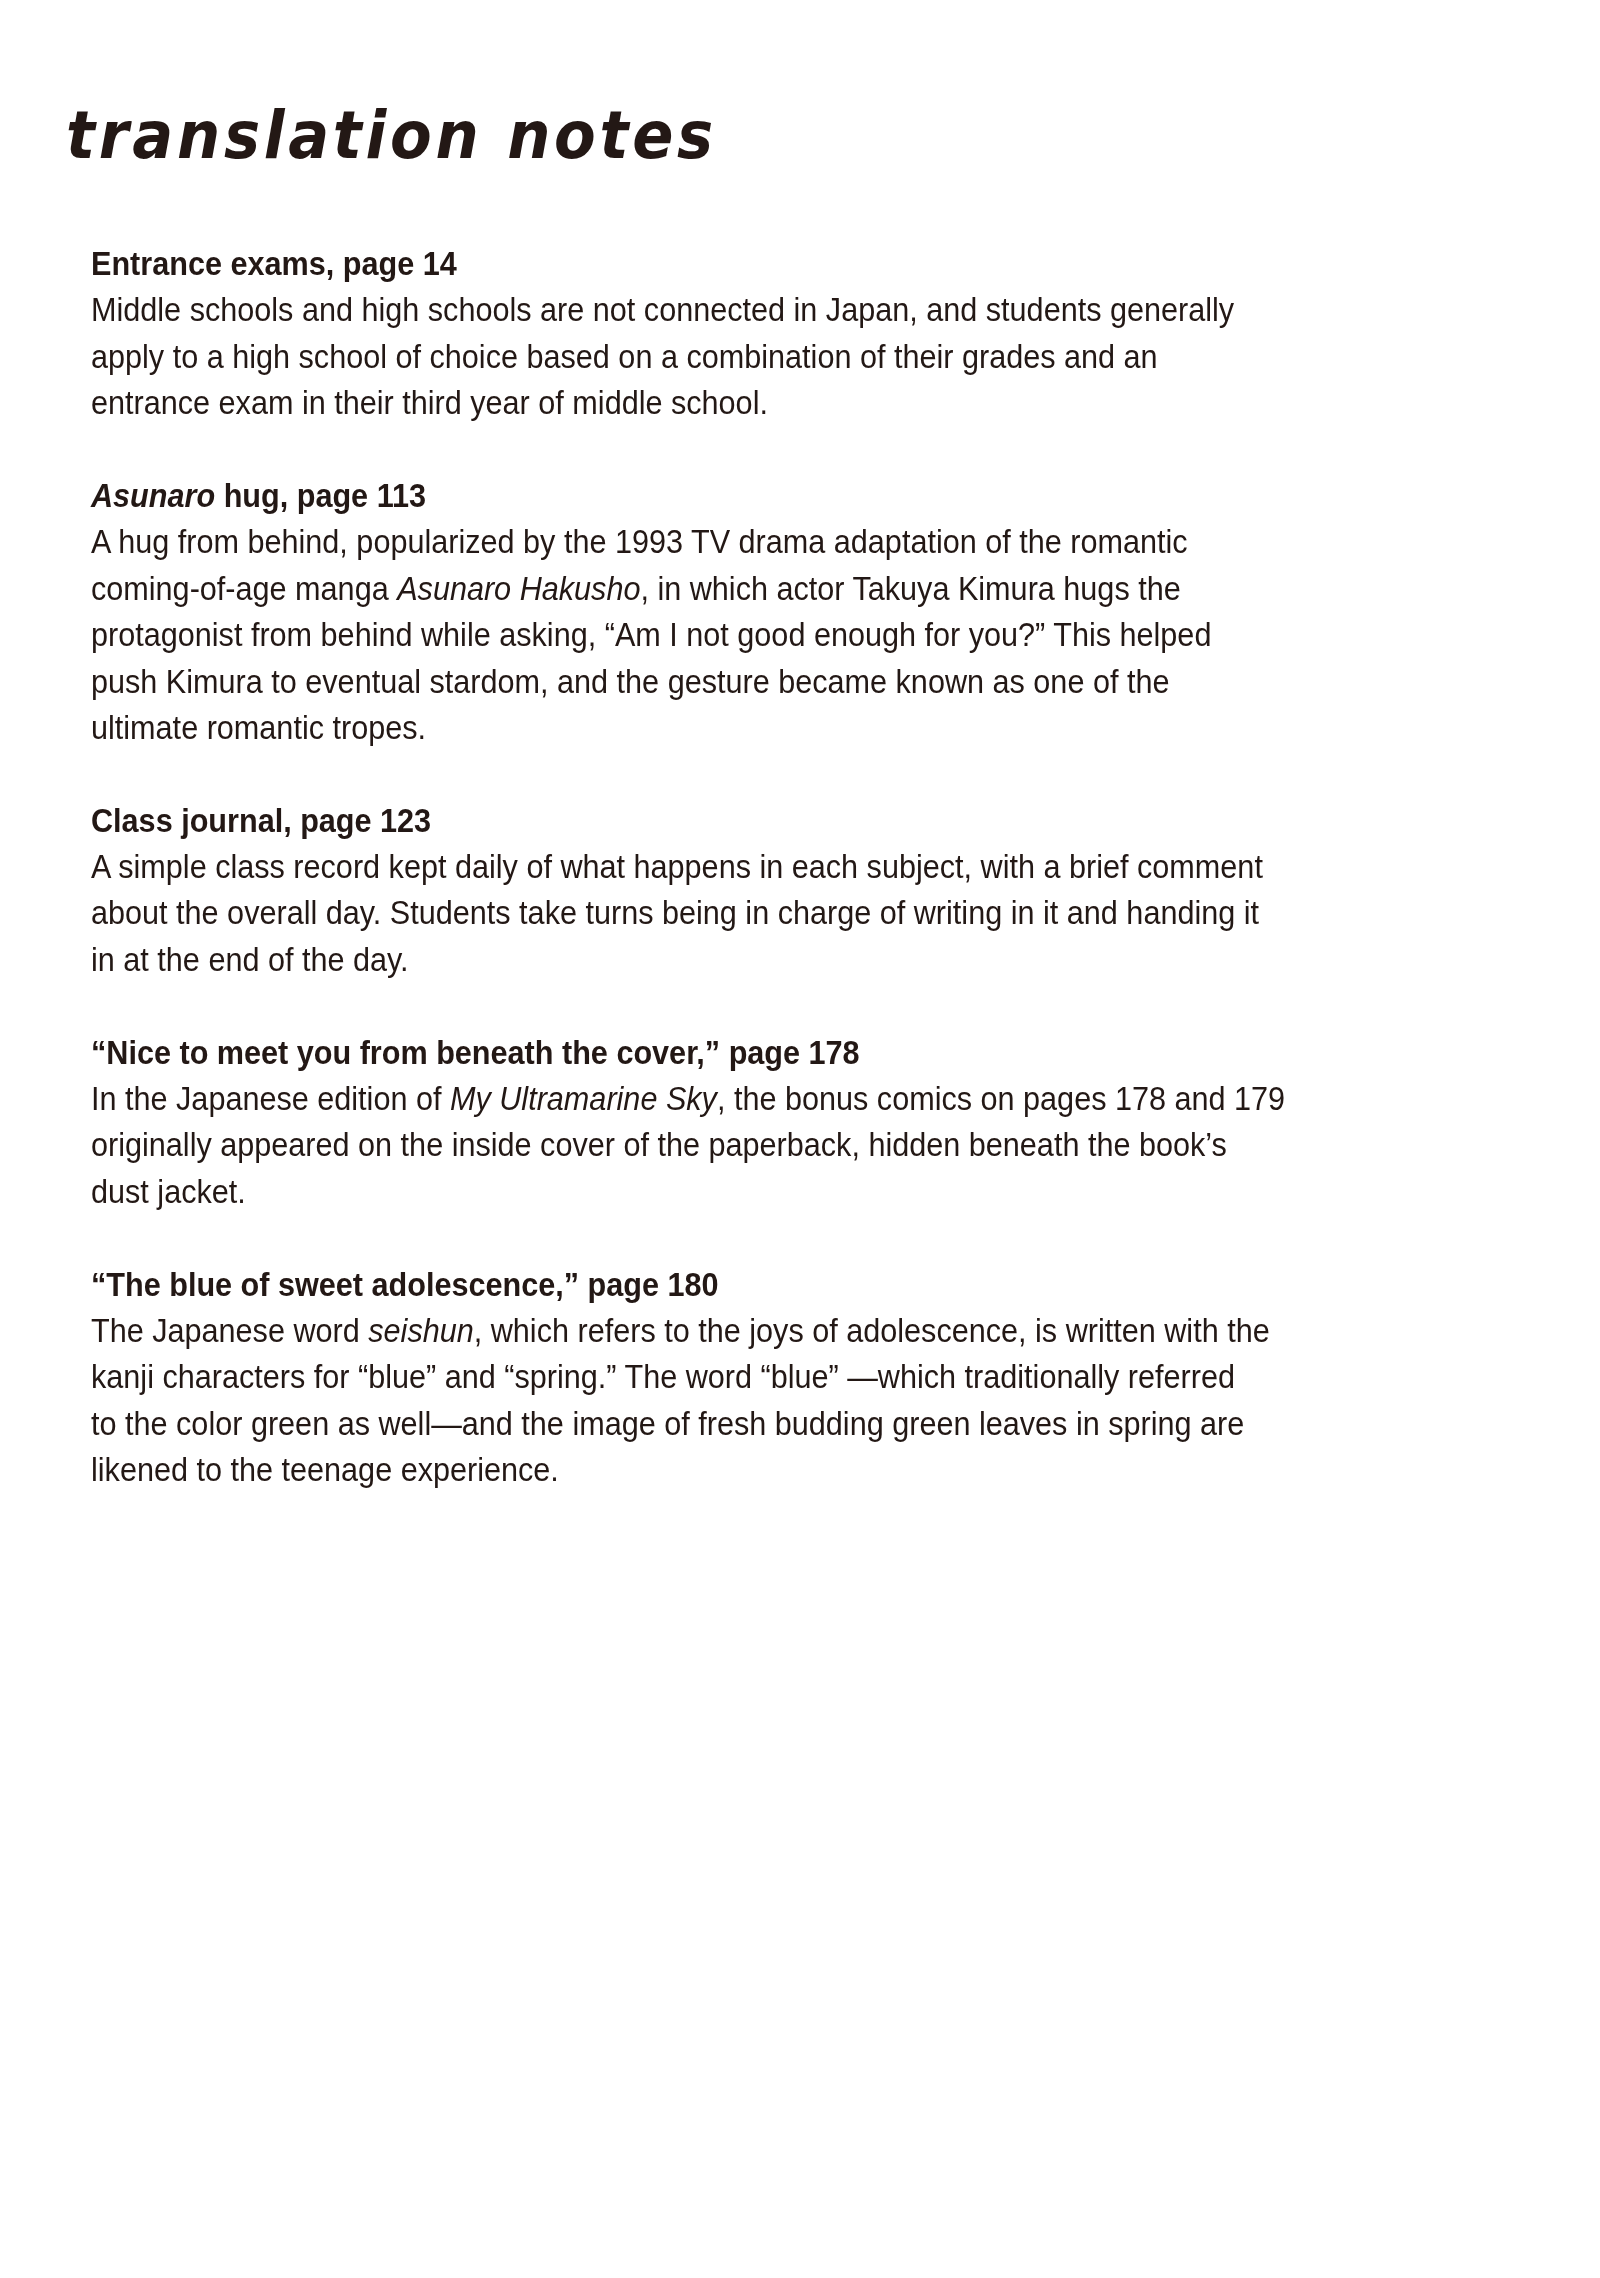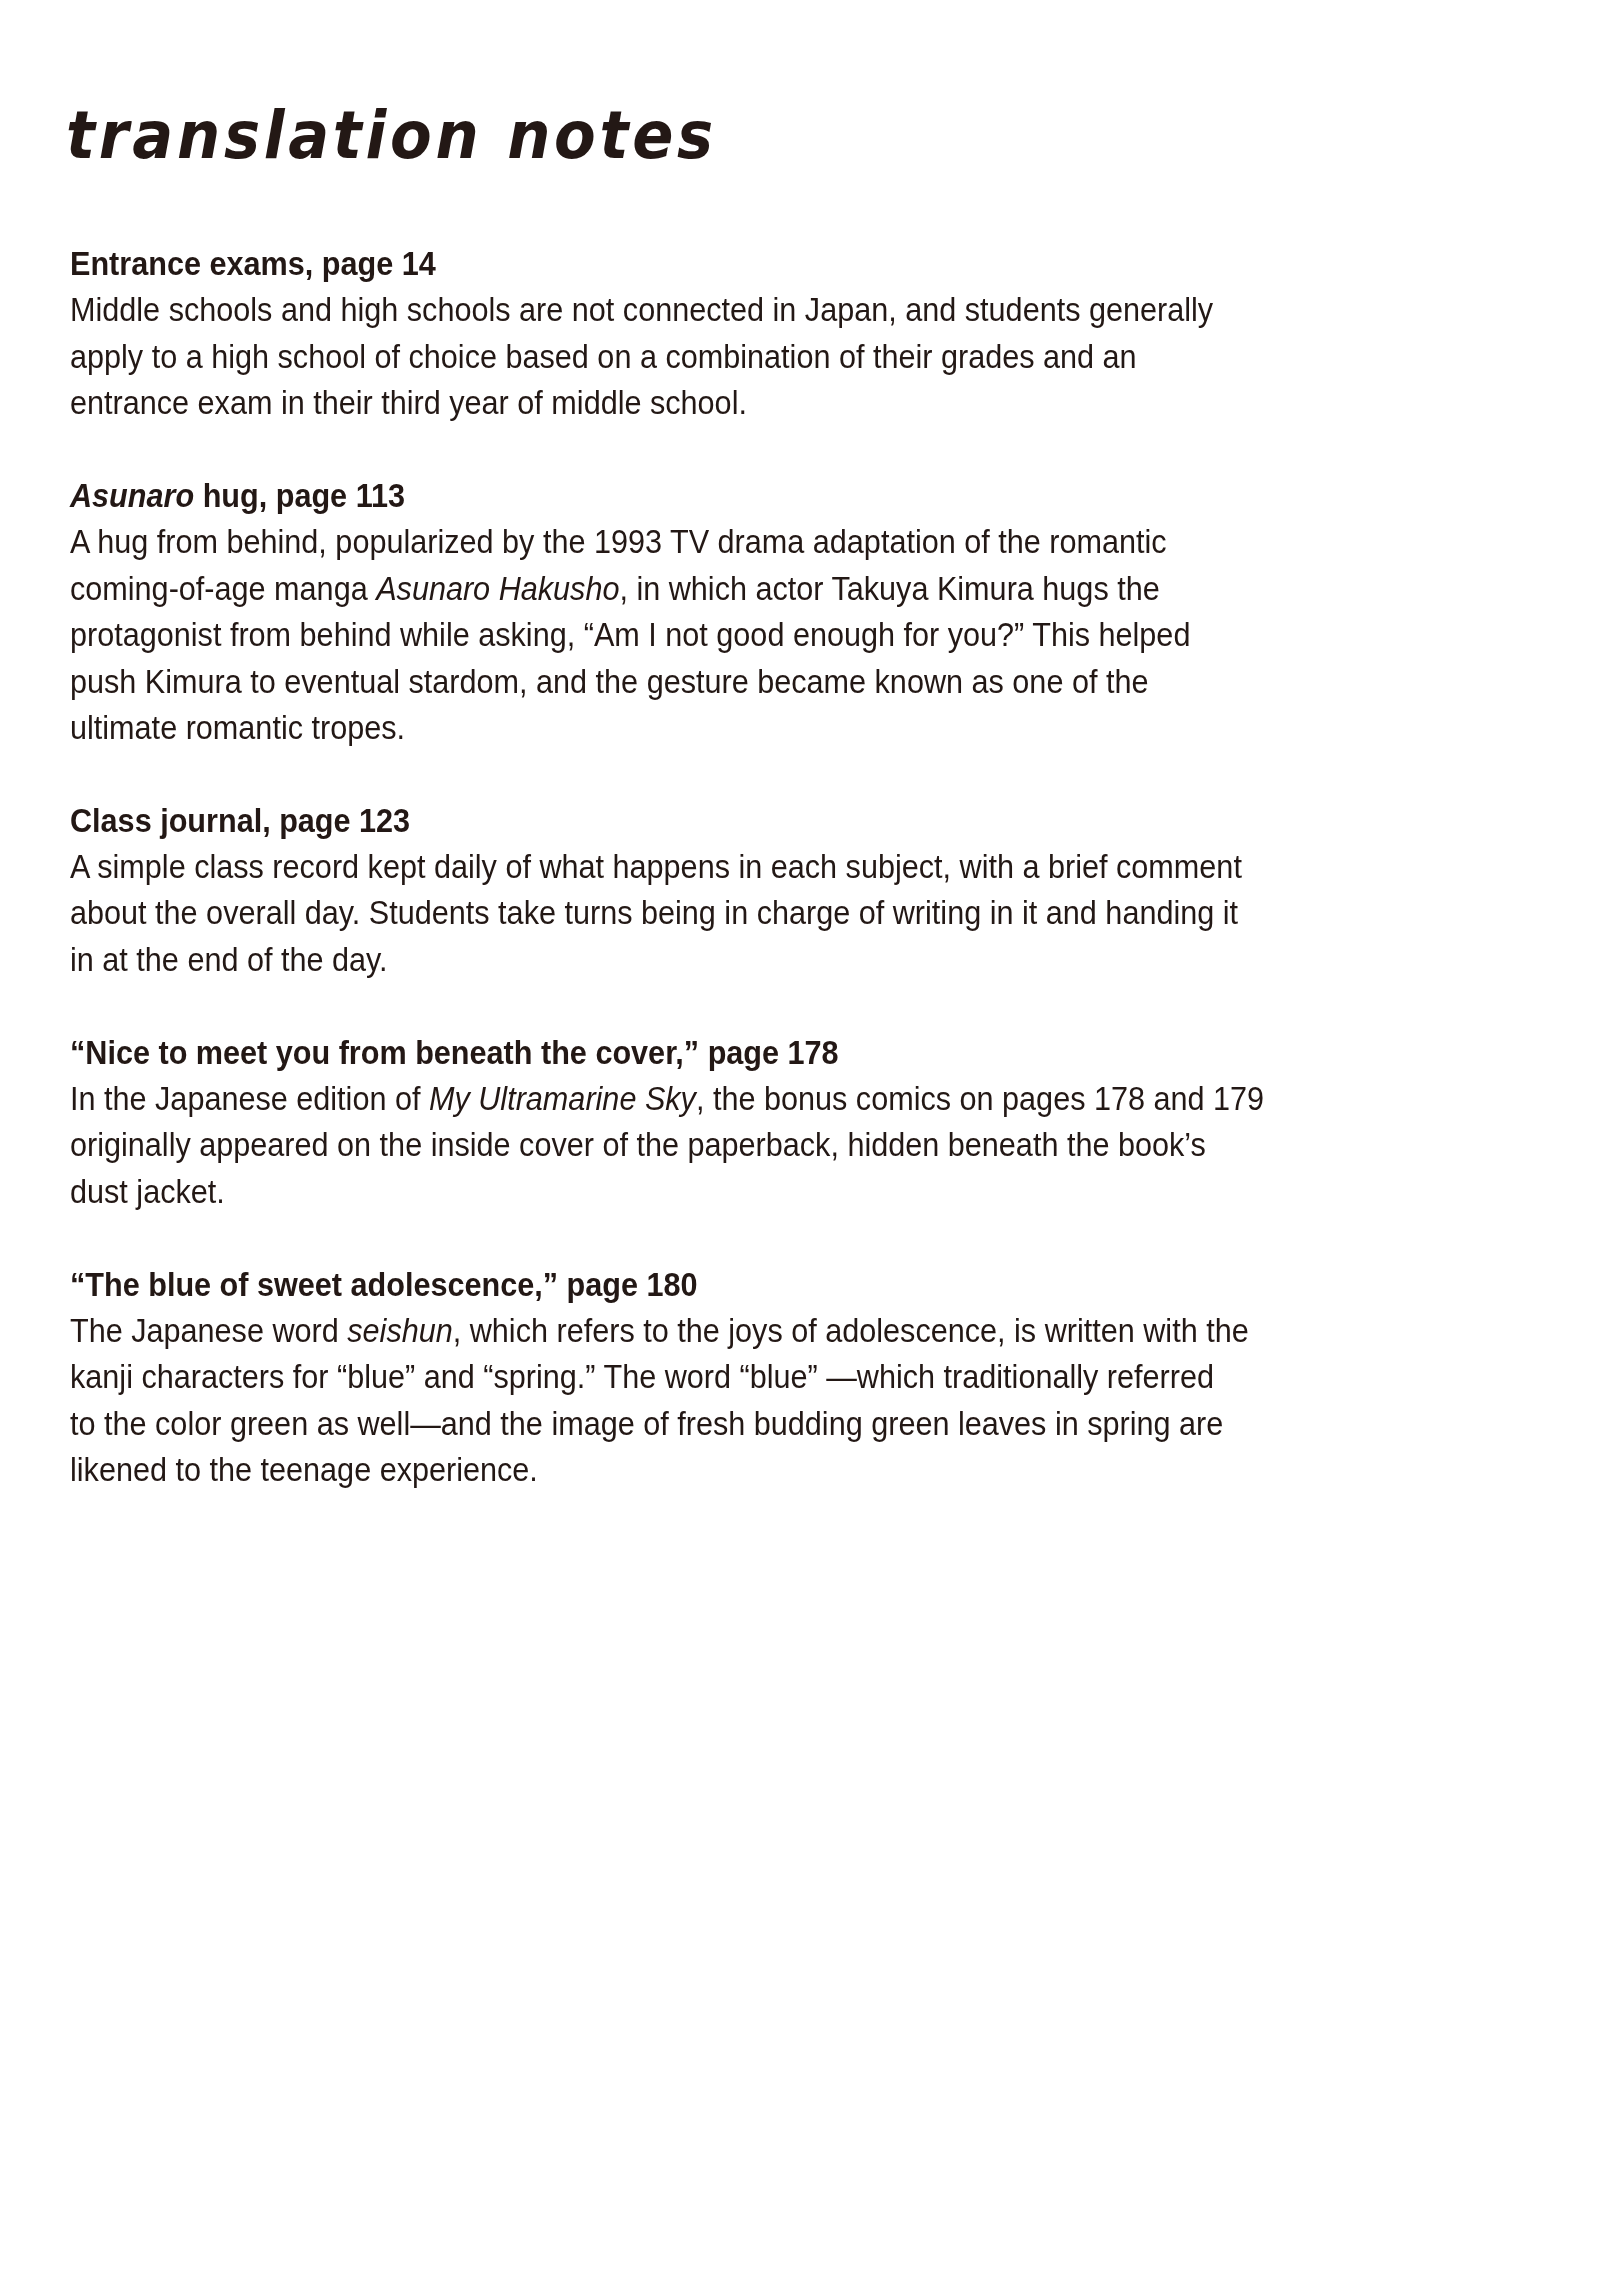--- a/index.html
+++ b/index.html
@@ -7,21 +7,21 @@
   .page { position: absolute; left: 0; top: 0; width: 1600px; height: 2278px; background: #fff; color: #231815; }
   .title {
     position: absolute; left: 66px; top: 96px;
     font-family: "DejaVu Sans", sans-serif;
     font-size: 66px; font-weight: bold; letter-spacing: 4px;
     color: #231815; line-height: 80px;
     transform: scaleX(0.92); transform-origin: left top;
     font-style: italic;
   }
   .notes { position: absolute; left: 70px; top: 240px; width: 1500px; }
-  .note { margin-bottom: 46.4px; }
+  .note { margin-bottom: 46.4px; margin-left: 21px; }
   .line {
     font-family: "Liberation Sans", sans-serif;
     font-size: 34px; line-height: 46.4px; height: 46.4px;
     white-space: nowrap;
     transform: scaleX(0.90); transform-origin: left center;
     color: #231815;
   }
   .heading { font-weight: bold; }
   .it { font-style: italic; }
 </style>

